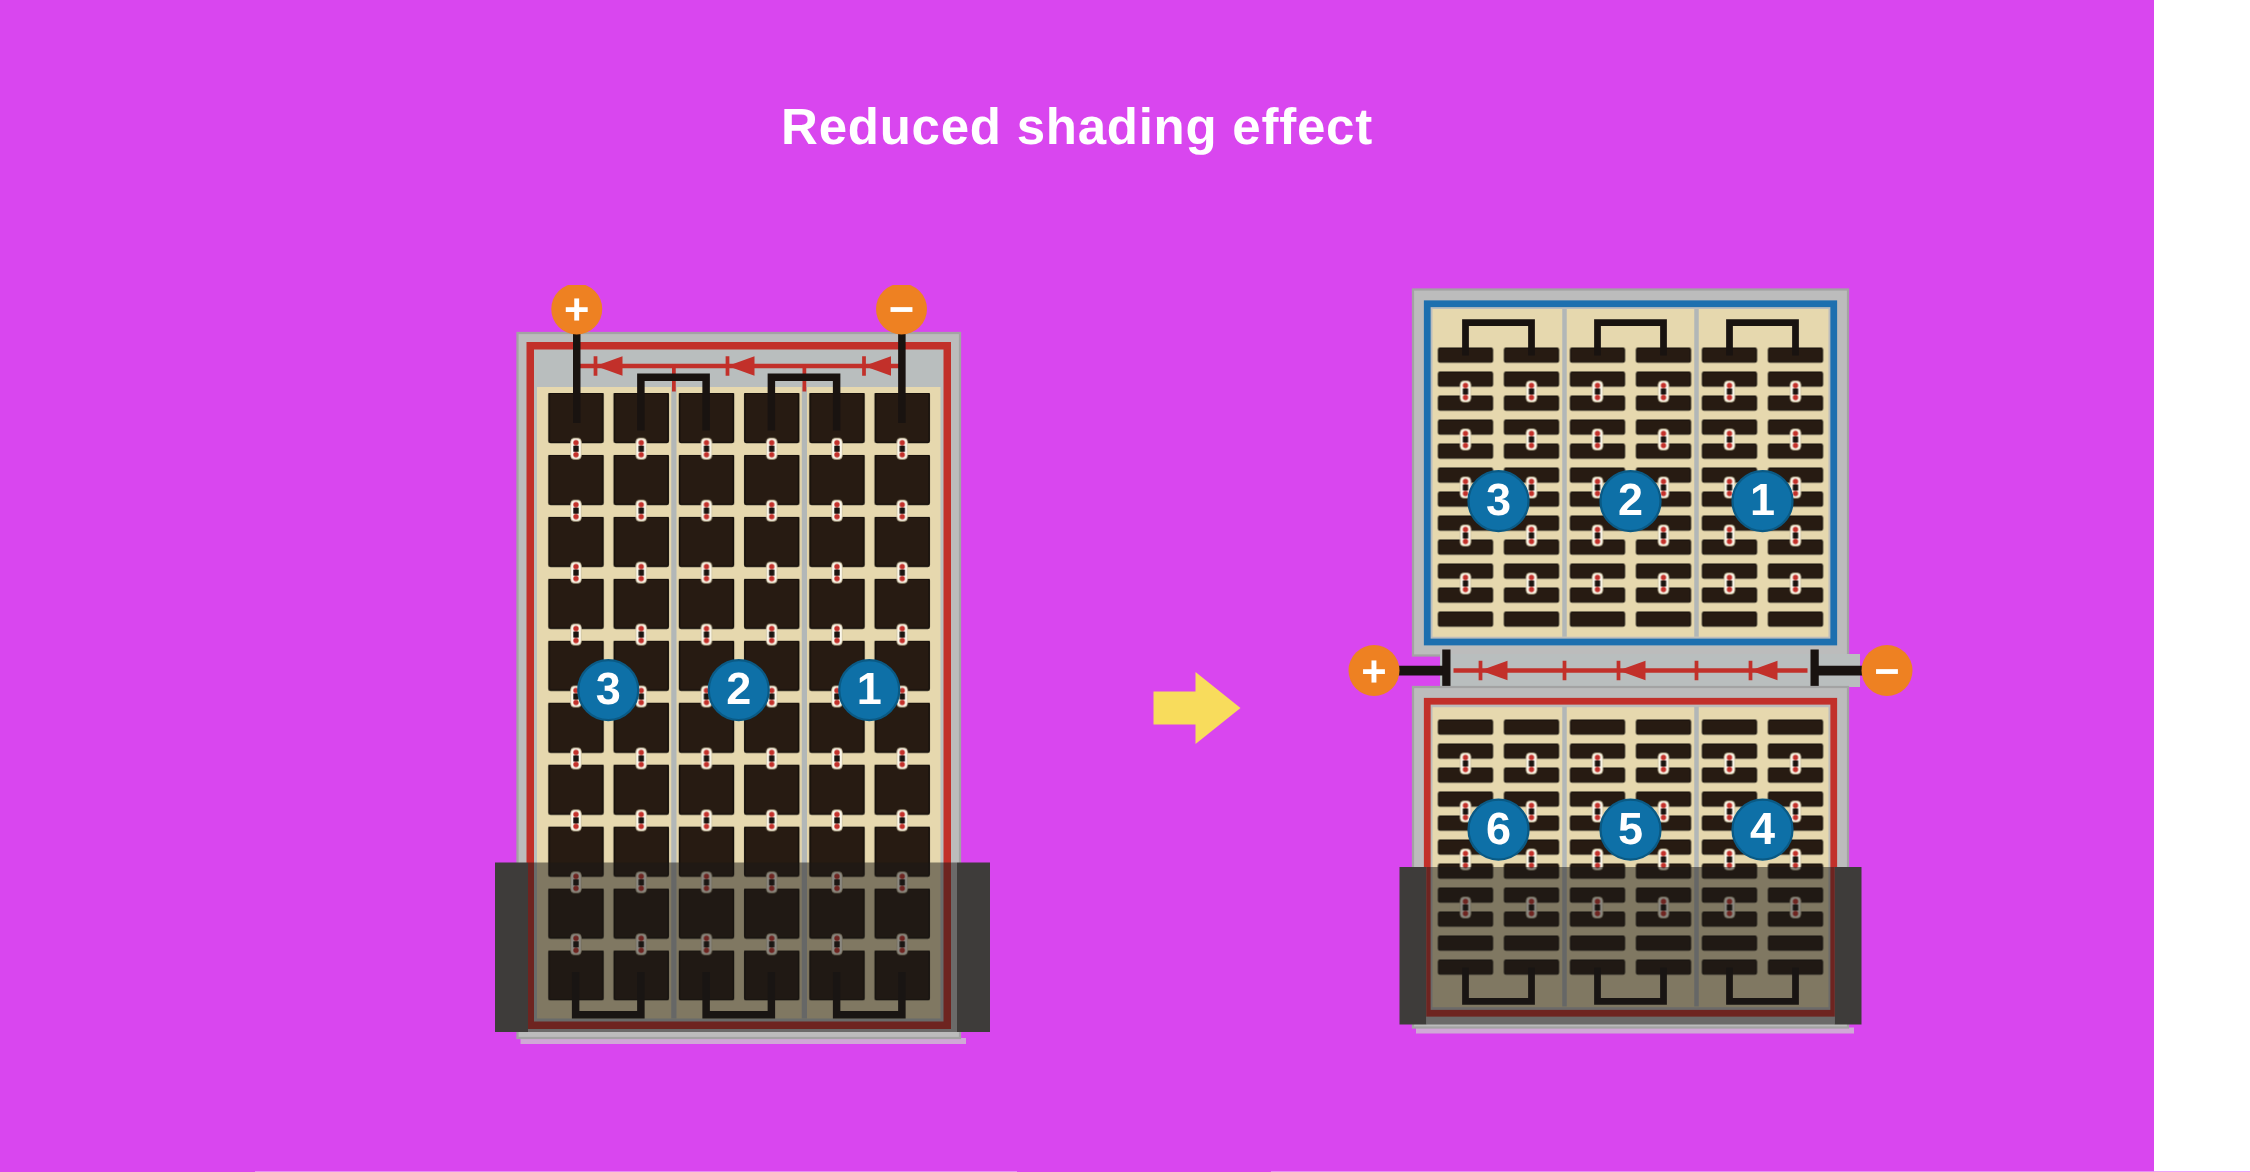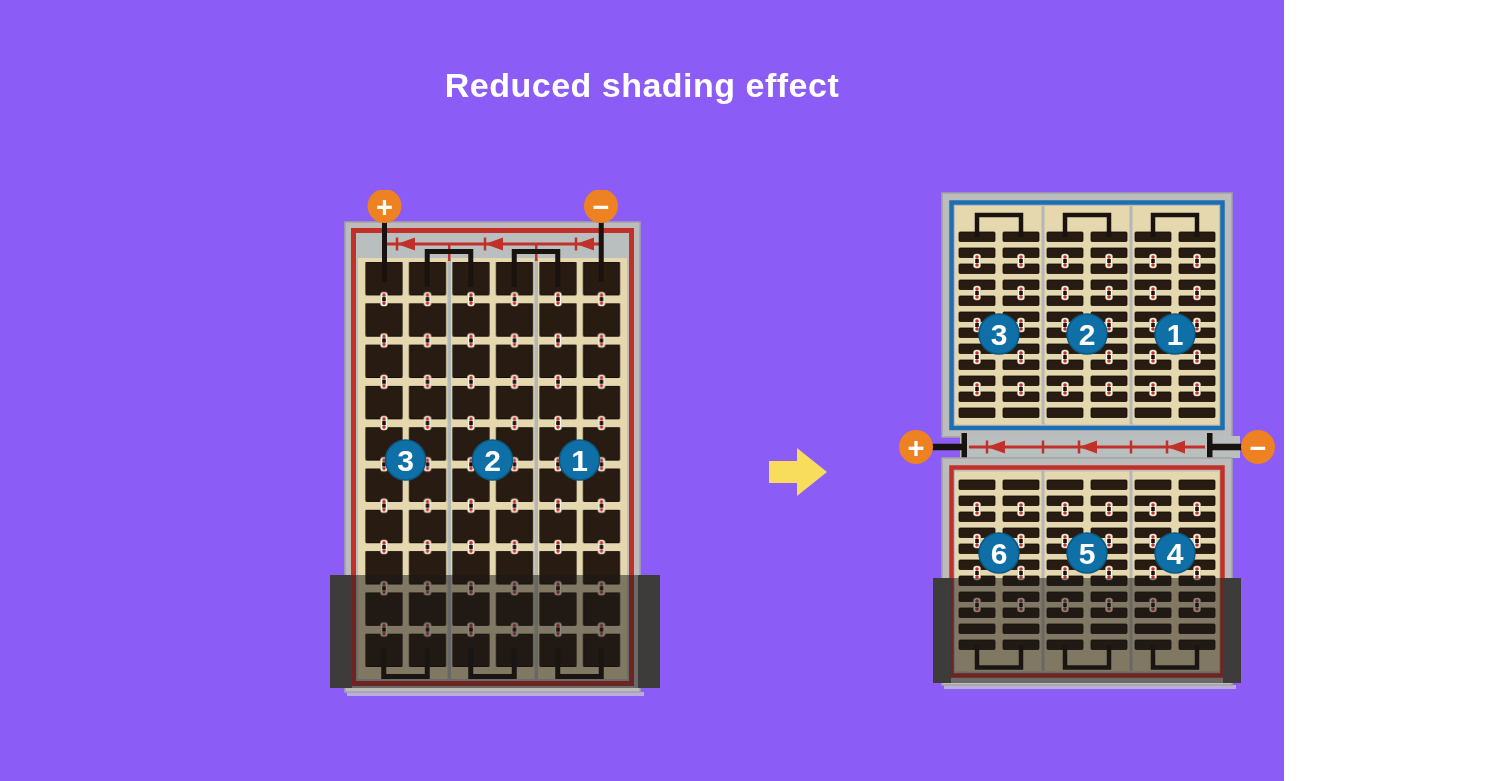--- a/index.html
+++ b/index.html
@@ -1,20 +1,20 @@
 <!DOCTYPE html>
 <html><head>
 <meta charset="utf-8">
 <style>
   html,body { margin:0; padding:0; }
   .stage {
     position: relative;
-    width: 1284px;
+    width: 1436px;
     height: 781px;
-    background: #8b5cf6;
+    background: #d946ef;
     overflow: hidden;
     font-family: "Liberation Sans", sans-serif;
   }
   .title {
     position: absolute;
     top: 66px; left: 0; right: 0;
     text-align: center;
     color: #ffffff;
     font-size: 34px;
     font-weight: 700;

